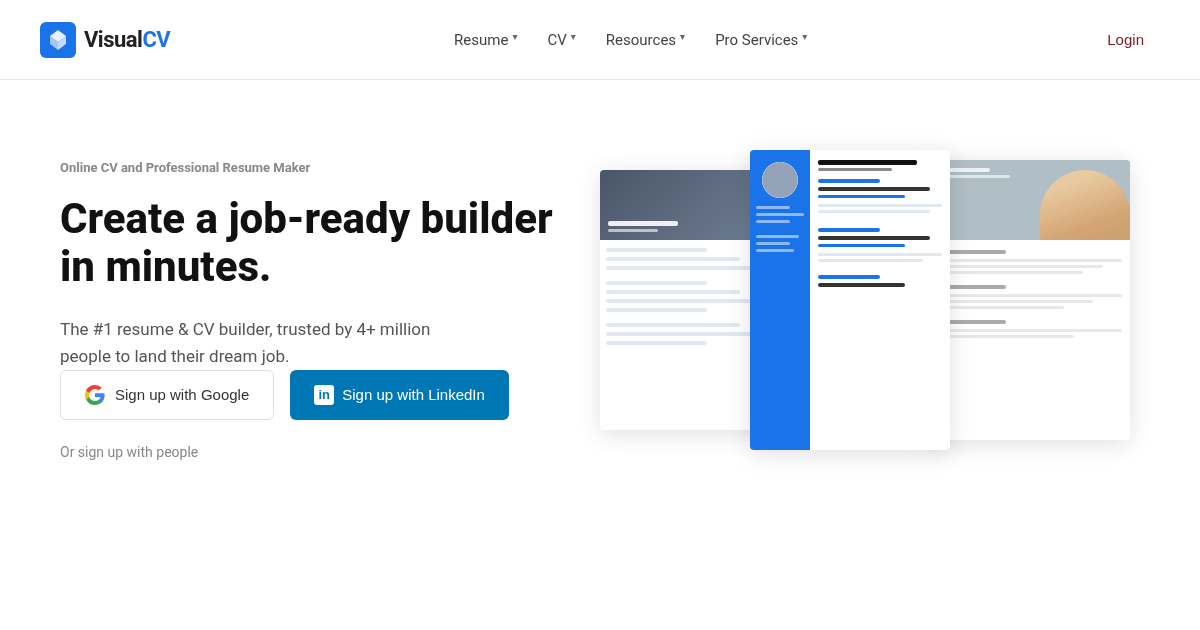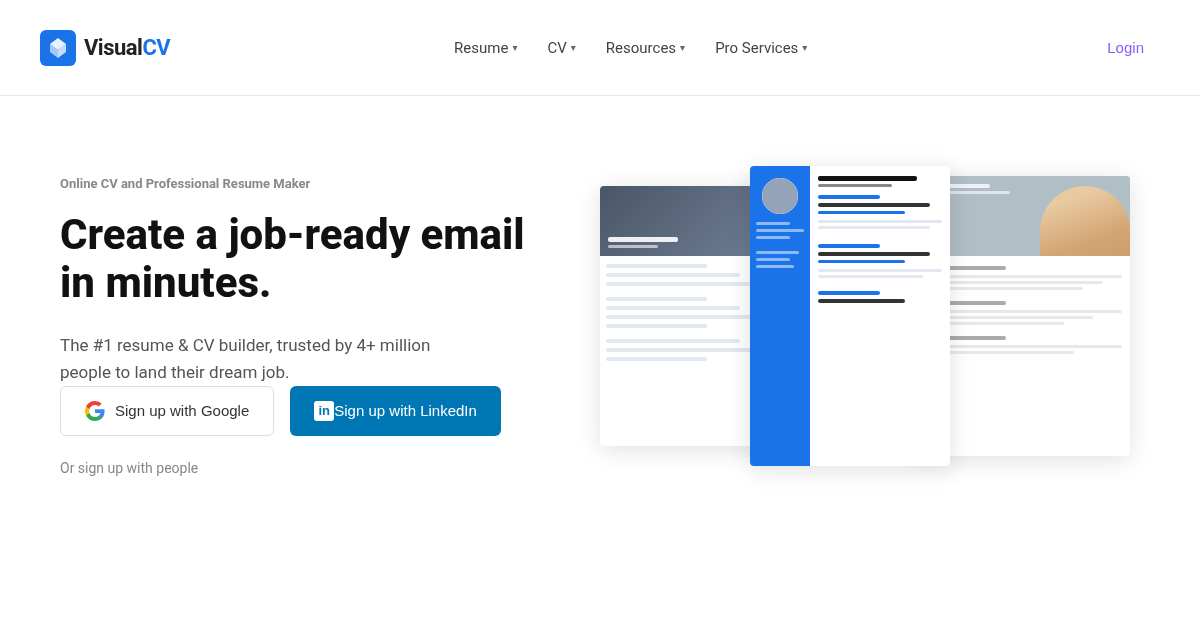--- a/index.html
+++ b/index.html
@@ -1,39 +1,39 @@
 <!DOCTYPE html>
 <html><head>
   <meta charset="utf-8">
   <style>
     * { margin: 0; padding: 0; box-sizing: border-box; }
     body { font-family: -apple-system, BlinkMacSystemFont, 'Segoe UI', Roboto, sans-serif; background: #fff; width: 1200px; height: 630px; overflow: hidden; }
 
     
     .header {
       display: flex; align-items: center; justify-content: space-between;
-      padding: 0 40px; height: 96px; border-bottom: 1px solid #e8e8e8;
+      padding: 0 40px; height: 80px; border-bottom: 1px solid #e8e8e8;
       background: #fff;
     }
     .logo { display: flex; align-items: center; gap: 8px; text-decoration: none; }
     .logo-icon { width: 36px; height: 36px; }
     .logo-text { font-size: 22px; font-weight: 700; color: #222; letter-spacing: -0.5px; }
     .logo-text span { color: #1a73e8; }
 
     .nav { display: flex; align-items: center; gap: 6px; }
     .nav-item {
-      display: flex; align-items: center; gap: 4px;
+      display: flex; gap: 4px;
       padding: 8px 12px; font-size: 15px; color: #444; cursor: pointer;
       border-radius: 4px; text-decoration: none; white-space: nowrap;
     }
     .chevron { font-size: 10px; color: #666; }
 
     .header-actions { display: flex; align-items: center; gap: 12px; }
     .login-btn {
-      padding: 8px 16px; font-size: 15px; color: #8b5cf6; cursor: pointer;
+      padding: 8px 16px; font-size: 15px; color: #7f1d1d; cursor: pointer;
       background: none; border: none; font-weight: 500;
     }
     .signup-btn {
       padding: 10px 24px; background: #1a73e8; color: #fff;
       border: none; border-radius: 6px; font-size: 15px; font-weight: 600;
       cursor: pointer;
     }
 
     
     .main {
@@ -49,21 +49,21 @@
     .description { font-size: 17px; color: #555; line-height: 1.6; max-width: 380px; }
 
     .cta-buttons { display: flex; gap: 16px; margin-bottom: 24px; }
     .google-btn {
       display: flex; align-items: center; gap: 10px;
       padding: 14px 24px; border: 1.5px solid #ddd; border-radius: 6px;
       background: #fff; font-size: 15px; color: #333; cursor: pointer;
       font-weight: 500; white-space: nowrap;
     }
     .linkedin-btn {
-      display: flex; align-items: center; gap: 0;
+      display: flex; align-items: center; gap: 8px;
       padding: 14px 24px; background: #0077b5; border: none; border-radius: 6px;
       font-size: 15px; color: #fff; cursor: pointer; font-weight: 500; white-space: nowrap;
     }
     .email-signup { font-size: 14px; color: #888; cursor: pointer; }
 
     
     .google-icon { width: 20px; height: 20px; }
     .linkedin-icon {
       width: 20px; height: 20px; background: #fff; border-radius: 3px;
       display: flex; align-items: center; justify-content: center;
@@ -174,21 +174,21 @@
 
   <div class="header-actions">
     <button class="login-btn">Login</button>
   </div>
 </header>
 
 <main class="main">
 
   <div class="left-content">
     <p class="subtitle">Online CV and Professional Resume Maker</p>
-    <h1 class="headline">Create a job-ready email in minutes.</h1>
+    <h1 class="headline">Create a job-ready builder in minutes.</h1>
     <p class="description">The #1 resume &amp; CV builder, trusted by 4+ million people to land their dream job.</p>
 
     <div class="cta-buttons">
       <button class="google-btn">
 
         <svg class="google-icon" viewBox="0 0 20 20" xmlns="http://www.w3.org/2000/svg">
           <path d="M19.6 10.23c0-.68-.06-1.36-.18-2H10v3.8h5.4a4.6 4.6 0 01-2 3.03v2.5h3.22c1.88-1.73 2.98-4.28 2.98-7.33z" fill="#4285F4"></path>
           <path d="M10 20c2.7 0 4.96-.89 6.62-2.44l-3.22-2.5c-.9.6-2.04.96-3.4.96-2.6 0-4.8-1.76-5.6-4.12H1.1v2.58A10 10 0 0010 20z" fill="#34A853"></path>
           <path d="M4.4 11.9A6.02 6.02 0 014.1 10c0-.66.12-1.3.3-1.9V5.52H1.1A10 10 0 000 10c0 1.62.38 3.14 1.1 4.48L4.4 11.9z" fill="#FBBC05"></path>
           <path d="M10 3.98c1.47 0 2.79.5 3.83 1.5L16.7 2.6A10 10 0 0010 0 10 10 0 001.1 5.52L4.4 8.1C5.2 5.74 7.4 3.98 10 3.98z" fill="#EA4335"></path>

